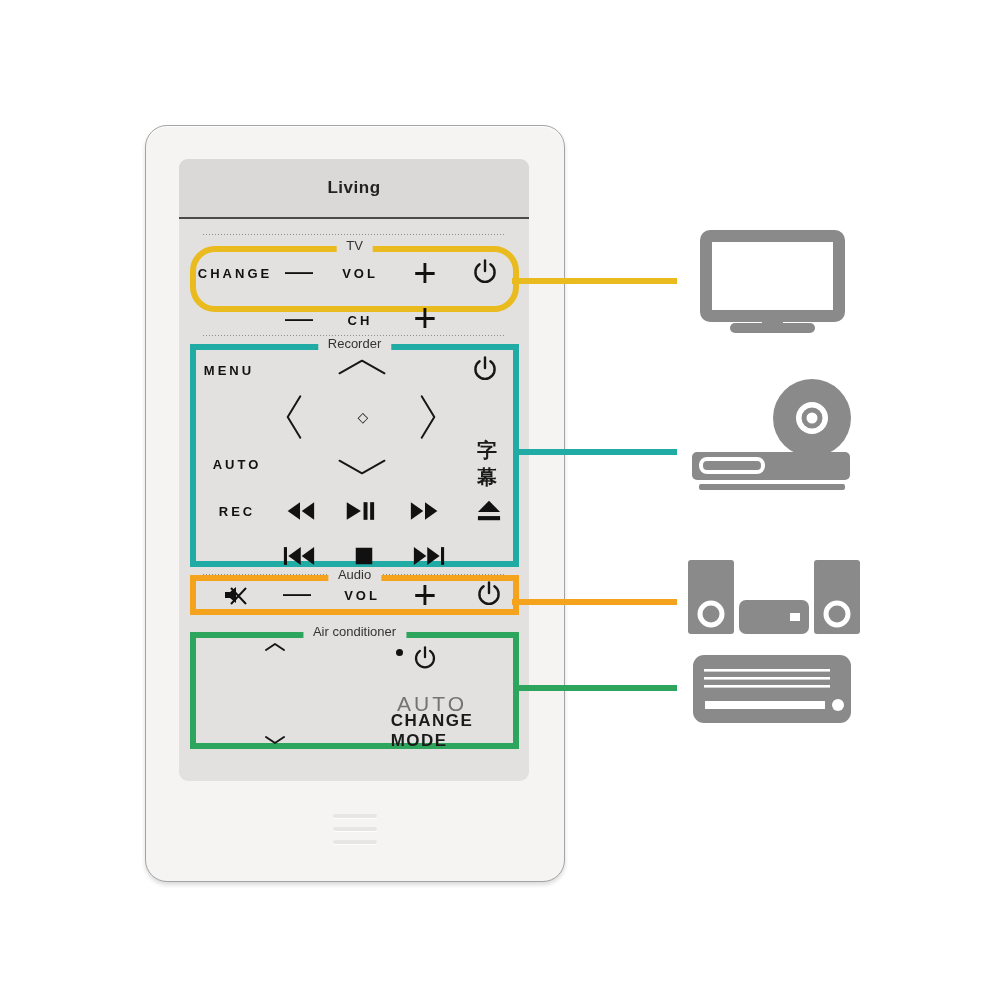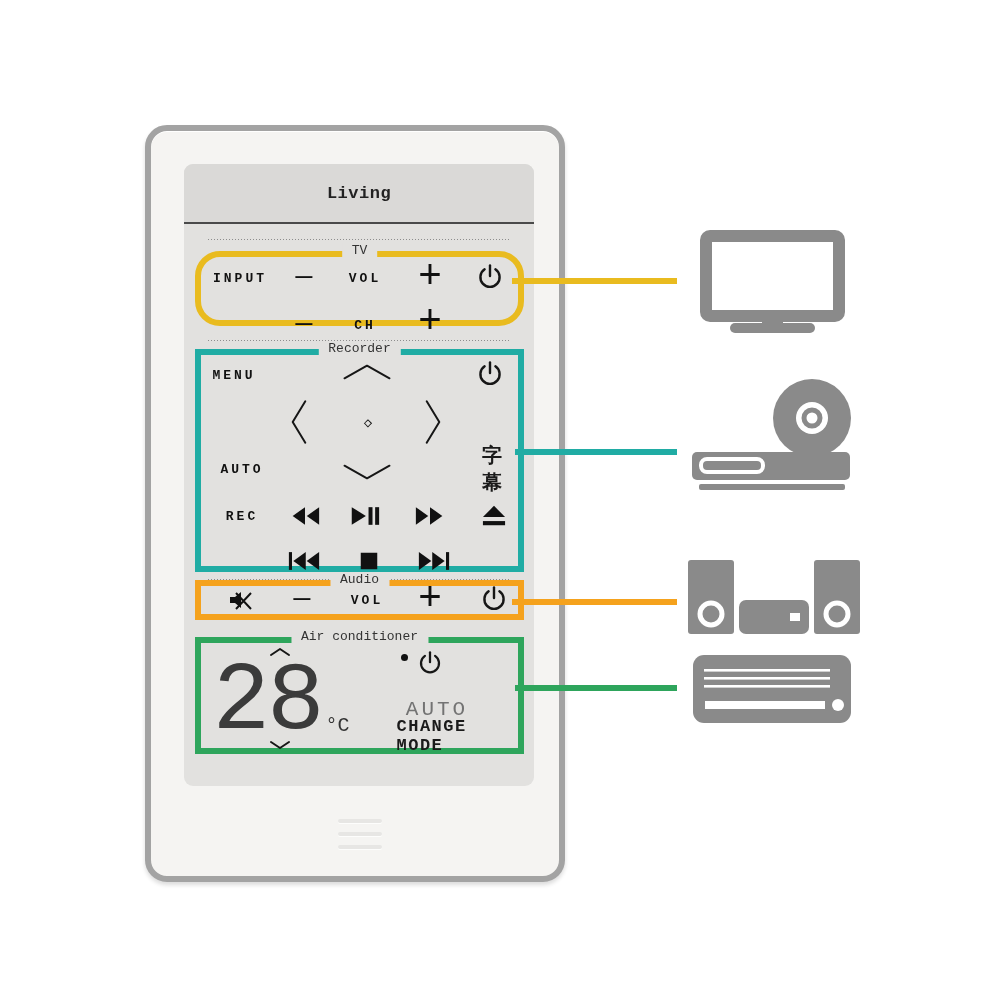--- a/index.html
+++ b/index.html
@@ -3,23 +3,22 @@
 <meta charset="utf-8">
 <style>
   * { margin:0; padding:0; box-sizing:border-box; }
   html,body { background:#fff; }
   body { font-family:"Liberation Sans", sans-serif; color:#1a1a1a; }
   .stage { position:relative; width:1000px; height:1001px; background:#fff; overflow:hidden; }
 
   
   .remote {
     position:absolute; left:145px; top:125px; width:420px; height:757px;
-    background:var(--body-bg); border:6px solid #a3a3a3; border-radius:22px;
+    background:var(--body-bg); border:1px solid #a3a3a3; border-radius:22px;
     box-shadow:0 3px 4px rgba(0,0,0,.14), inset 0 1px 0 #fff;
-    font-family:Liberation Mono, monospace;
   }
   .screen {
     position:absolute; left:33px; top:33px; width:350px; height:622px;
     background:var(--screen-bg); border-radius:9px;
   }
   .screen-header {
     position:absolute; left:0; top:0; width:350px; height:60px;
     background:var(--header-bg); border-radius:9px 9px 0 0;
     border-bottom:2px solid #4a4a4a;
     display:flex; align-items:center; justify-content:center;
@@ -30,21 +29,21 @@
     position:absolute; left:24px; right:24px; height:1px;
     background-image:repeating-linear-gradient(90deg,#8d8d8d 0 1px,transparent 1px 3px);
   }
 
   
   .panel { position:absolute; left:11px; width:329px; border:6px solid; }
   .panel-label {
     position:absolute; top:-14px; left:50%; transform:translateX(-50%);
     background:var(--screen-bg); padding:0 10px; font-size:13px; color:#333; white-space:nowrap;
   }
-  .panel-tv    { top:87px;  height:75px;  border-color:var(--tv-accent);border-radius:25px; }
+  .panel-tv    { top:87px;  height:66px;  border-color:var(--tv-accent);border-radius:25px; }
   .panel-rec   { top:185px; height:223px; border-color:var(--recorder-accent); }
   .panel-audio { top:416px; height:40px;  border-color:var(--audio-accent); }
   .panel-ac    { top:473px; height:117px; border-color:var(--ac-accent); }
 
   .ctr { position:absolute; transform:translate(-50%,-50%); display:flex; align-items:center; justify-content:center; }
   .btxt { font-size:13px; font-weight:bold; letter-spacing:3px; color:#111; white-space:nowrap; }
   .dash { font-size:28px; font-weight:normal; color:#111; }
   .plus { font-size:40px; font-weight:300; color:#111; line-height:1; }
   .cjk  { font-size:20px; font-weight:bold; letter-spacing:2px; }
   .diamond { font-size:14px; color:#111; }
@@ -90,21 +89,21 @@
       <div class="screen-header">
         <span>Living</span>
       </div>
 
       <div class="dotted" style="top:75px"></div>
       <div class="dotted" style="top:176px"></div>
       <div class="dotted" style="top:415px"></div>
 
       <div class="panel panel-tv">
         <span class="panel-label">TV</span>
-        <span class="ctr btxt" style="left:39px;top:21px">INPUT</span>
+        <span class="ctr btxt" style="left:39px;top:21px">CHANGE</span>
         <span class="ctr dash" style="left:103px;top:19px">—</span>
         <span class="ctr btxt" style="left:164px;top:21px">VOL</span>
         <span class="ctr plus" style="left:229px;top:21px">+</span>
         <span class="ctr" style="left:289px;top:21px">
           <svg class="ink" width="32" height="32" viewBox="0 0 32 32">
               <path d="M16 3.5 v10.5" stroke-width="2.4"></path>
               <path d="M10.6 7.3 a9.6 9.6 0 1 0 10.8 0" stroke-width="2.4"></path>
             </svg>
         </span>
         <span class="ctr dash" style="left:103px;top:66px">—</span>
@@ -216,24 +215,20 @@
       </div>
 
       <div class="panel panel-ac">
         <span class="panel-label">Air conditioner</span>
 
         <span class="ctr" style="left:79px;top:9px">
           <svg class="ink" width="22" height="10" viewBox="0 0 22 10">
               <polyline points="2,8 11,2 20,8" stroke-width="2"></polyline>
             </svg>
         </span>
-        <div class="ctr temp-row" style="left:80px;top:60px">
-          <span class="temp-num">28</span>
-          <span class="temp-unit">°C</span>
-        </div>
         <span class="ctr" style="left:79px;top:102px">
           <svg class="ink" width="22" height="10" viewBox="0 0 22 10">
               <polyline points="2,2 11,8 20,2" stroke-width="2"></polyline>
             </svg>
         </span>
 
         <span class="ctr" style="left:222px;top:21px">
           <span class="pwr-dot"></span>
           <svg class="ink" width="30" height="30" viewBox="0 0 32 32">
               <path d="M16 3.5 v10.5" stroke-width="2.4"></path>

